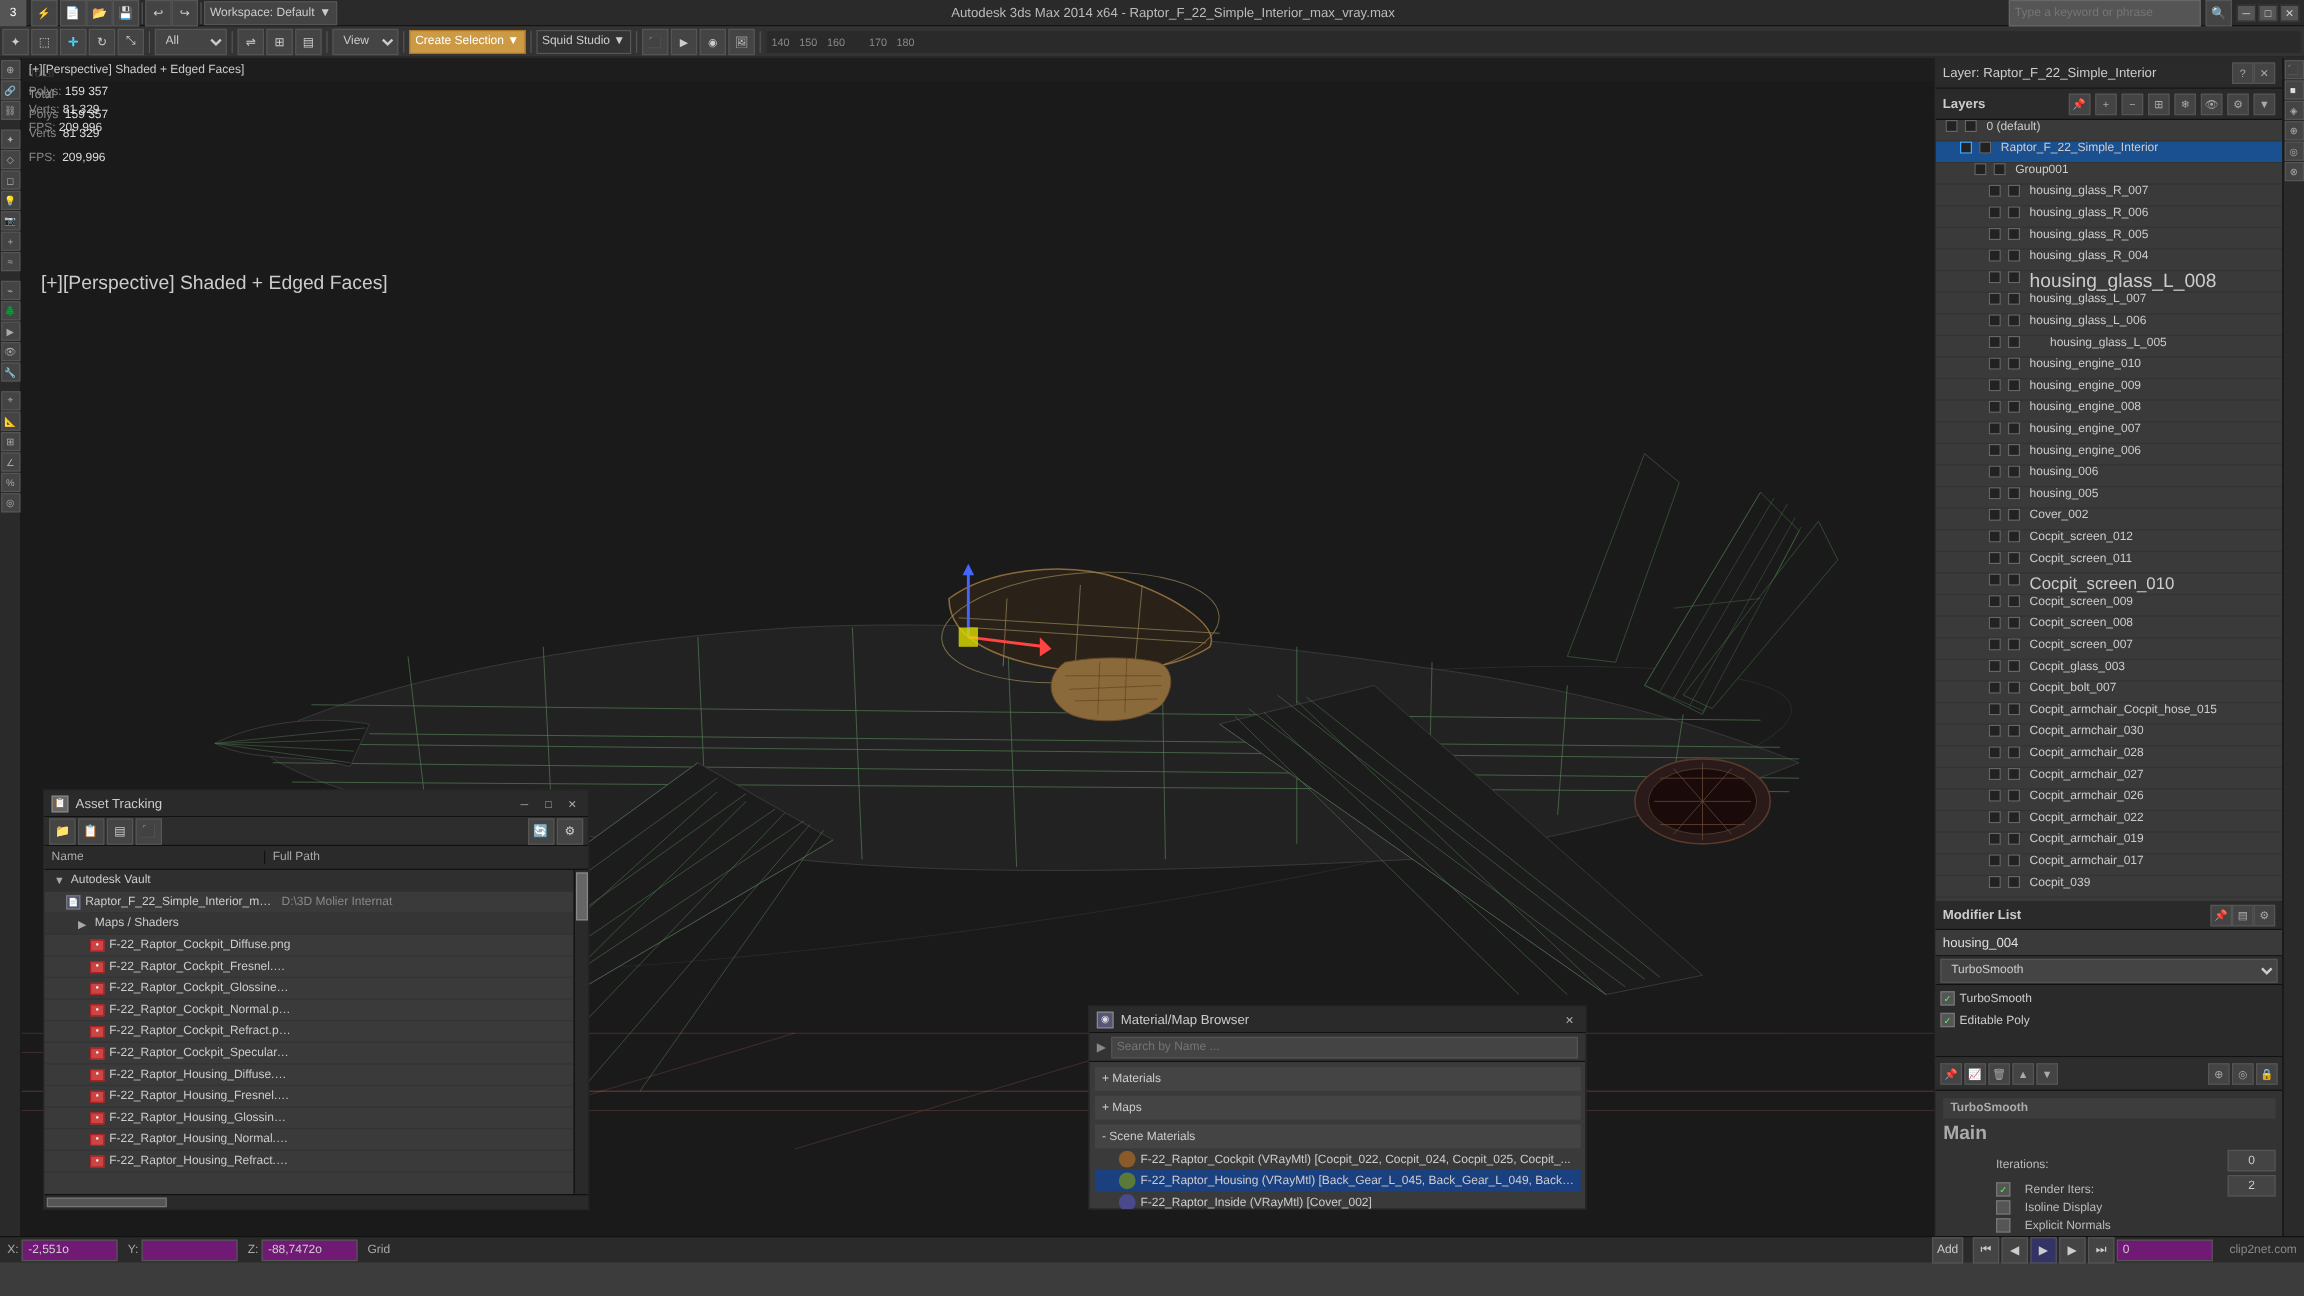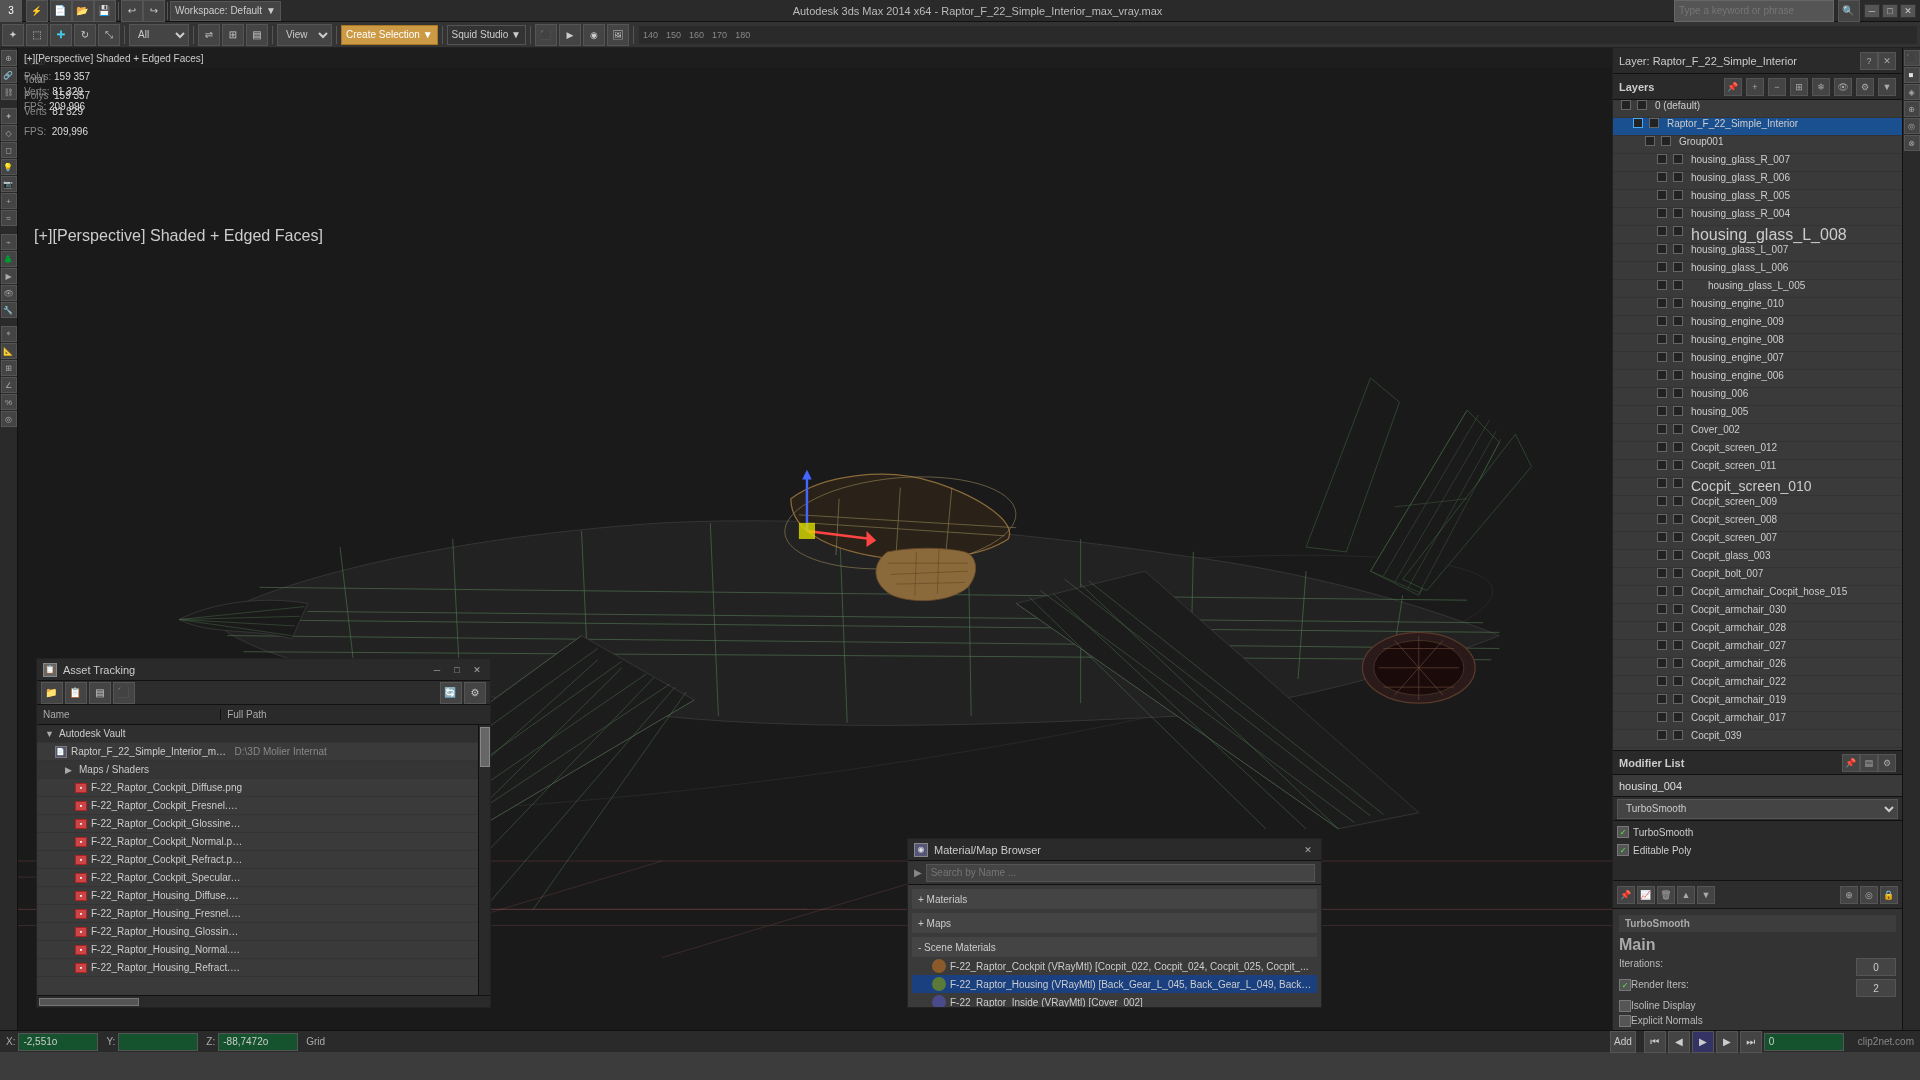--- a/index.html
+++ b/index.html
@@ -89,40 +89,40 @@
       height: 60px; background: #2a2a2a; border-bottom: 1px solid #111; overflow-y: auto; padding: 2px;
     }
     .mod-item { height: 18px; display: flex; align-items: center; gap: 4px; padding: 0 2px; cursor: pointer; }
     .mod-checkbox { width: 12px; height: 12px; background: #555; border: 1px solid #777; display: flex; align-items: center; justify-content: center; font-size: 8px; color: #4f4; }
     .mod-name { font-size: 10px; color: #ccc; }
     #mod-params {
       flex: 1; overflow-y: auto; padding: 6px; display: flex; flex-direction: column; gap: 6px;
     }
     .param-section { }
     .param-section-title { font-size: 16px; color: #aaa; margin-bottom: 4px; font-weight: bold; }
-    .param-row { display: flex; align-items: flex-start; margin-bottom: 3px; gap: 0; }
+    .param-row { display: flex; align-items: flex-end; margin-bottom: 3px; gap: 12px; margin-left: 44px; }
     .param-label { font-size: 10px; color: #bbb; flex: 1; }
     .param-value { width: 40px; height: 18px; background: #444; border: 1px solid #555; color: #ccc; font-size: 10px; text-align: center; display: flex; align-items: center; justify-content: center; cursor: pointer; }
     .param-checkbox { width: 12px; height: 12px; background: #555; border: 1px solid #777; display: flex; align-items: center; justify-content: center; font-size: 8px; }
     .param-checkbox.checked { color: #4f4; }
     .separator-line { height: 1px; background: #555; margin: 4px 0; }
 
     
     #far-right {
       width: 18px; background: #2a2a2a; border-left: 1px solid #111;
       display: flex; flex-direction: column; align-items: center; padding: 2px 0; gap: 1px;
     }
 
     
     #statusbar {
       width: 100%; height: 22px; background: #2a2a2a; border-top: 1px solid #111;
       display: flex; align-items: center; padding: 0 6px; gap: 8px; font-size: 10px; color: #aaa;
     }
     .status-item { display: flex; align-items: center; gap: 3px; }
-    .status-field { height: 18px; background: #14532d; border: 1px solid #555; color: #ccc; font-size: 10px; padding: 4px 4px; min-width: 80px; }
+    .status-field { height: 18px; background: #701a75; border: 1px solid #555; color: #ccc; font-size: 10px; padding: 4px 4px; min-width: 80px; }
 
     
     #asset-tracking {
       position: absolute; left: 18px; bottom: 22px; width: 455px; height: 350px;
       background: #3a3a3a; border: 1px solid #222; z-index: 100;
       display: flex; flex-direction: column;
     }
     #at-titlebar {
       height: 22px; background: #2a2a2a; display: flex; align-items: center; padding: 0 6px; gap: 6px;
       border-bottom: 1px solid #111; cursor: move;
@@ -236,21 +236,21 @@
   <div class="tb-sep"></div>
   <div class="tb-btn" style="font-size:9px;">⬛</div>
   <div class="tb-btn" style="font-size:9px;">▶</div>
   <div class="tb-btn" style="font-size:9px;">◉</div>
   <div class="tb-btn" style="font-size:9px;">🖼</div>
   <div class="tb-sep"></div>
 
   <div style="flex:1; display:flex; align-items:center; background:#2a2a2a; height:20px; border:1px solid #333; font-size:9px; color:#888; padding:0 4px;">
     <span style="margin-right:8px;">140</span>
       <span style="margin-right:8px;">150</span>
-      <span style="margin-right:8px;">160</span>
+      <span style="margin-right:20px;">160</span>
       <span style="margin-right:8px;">170</span>
       <span>180</span>
   </div>
 </div>
 
 <div id="main-area">
 
   <div id="left-toolbar">
     <div class="lt-btn">⊕</div>
     <div class="lt-btn">🔗</div>

